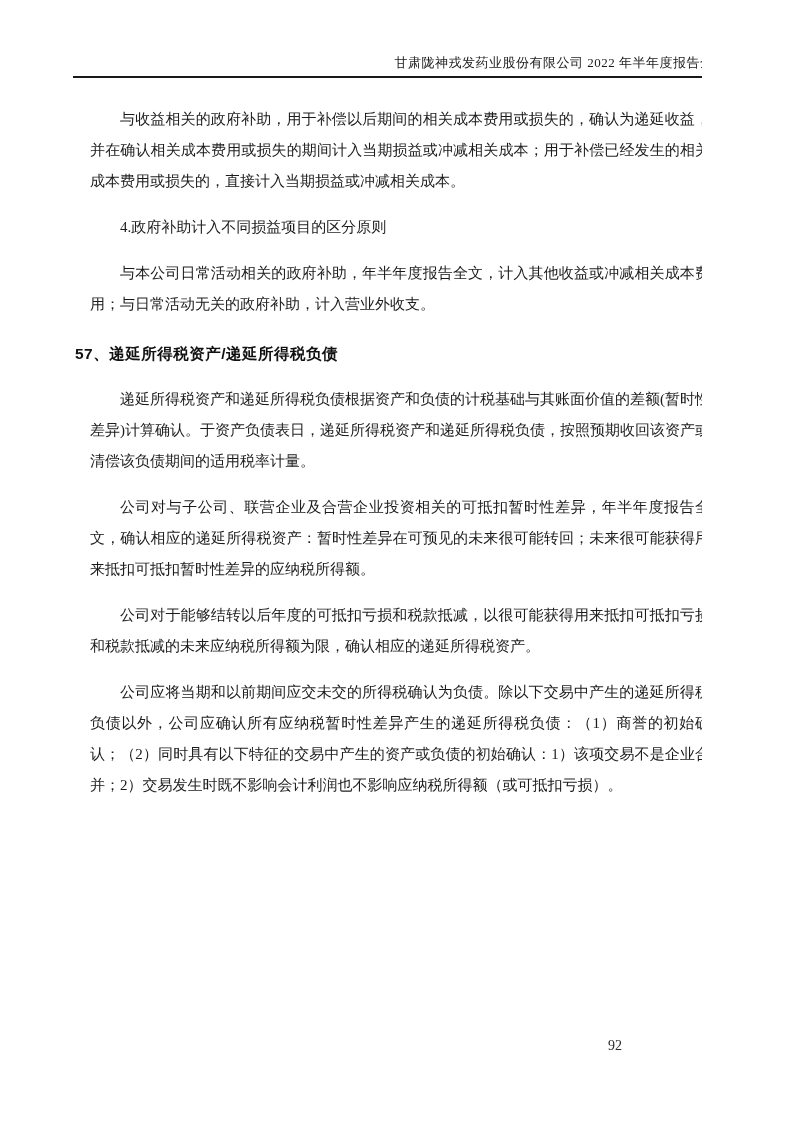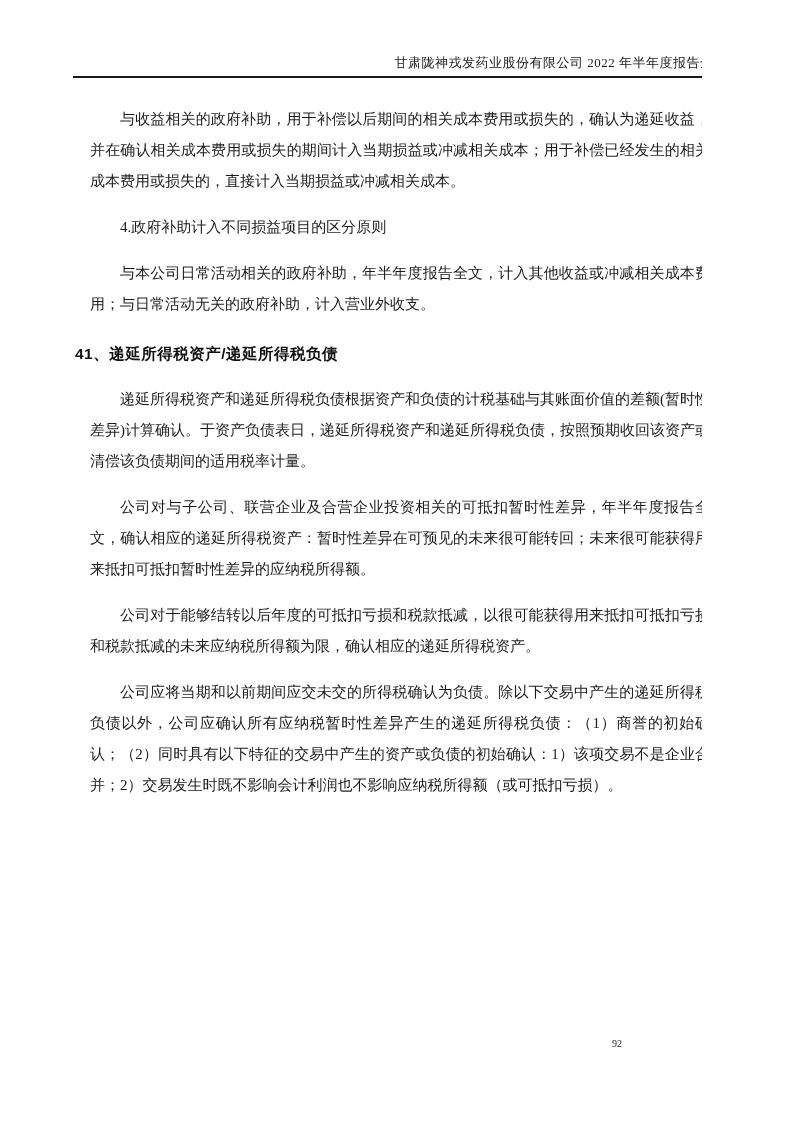--- a/index.html
+++ b/index.html
@@ -47,36 +47,36 @@
     font-weight: 700;
     text-indent: 0;
     letter-spacing: 0.5px;
     font-family: "Liberation Sans", "DejaVu Sans", sans-serif;
     color: #111111;
   }
   .footer {
     position: absolute;
     top: 1038px;
     right: 80px;
-    font-size: 10px;
+    font-size: 14px;
     color: #2a2a2a;
   }
 </style>
 </head>
 <body>
 
 <div class="page">
   <div class="header">甘肃陇神戎发药业股份有限公司 2022 年半年度报告全文</div>
 
   <div class="content">
 
   <p>与收益相关的政府补助，用于补偿以后期间的相关成本费用或损失的，确认为递延收益，并在确认相关成本费用或损失的期间计入当期损益或冲减相关成本；用于补偿已经发生的相关成本费用或损失的，直接计入当期损益或冲减相关成本。</p>
       <p>4.政府补助计入不同损益项目的区分原则</p>
       <p>与本公司日常活动相关的政府补助，年半年度报告全文，计入其他收益或冲减相关成本费用；与日常活动无关的政府补助，计入营业外收支。</p>
-      <h2>41、递延所得税资产/递延所得税负债</h2>
+      <h2>57、递延所得税资产/递延所得税负债</h2>
       <p>递延所得税资产和递延所得税负债根据资产和负债的计税基础与其账面价值的差额(暂时性差异)计算确认。于资产负债表日，递延所得税资产和递延所得税负债，按照预期收回该资产或清偿该负债期间的适用税率计量。</p>
       <p>公司对与子公司、联营企业及合营企业投资相关的可抵扣暂时性差异，年半年度报告全文，确认相应的递延所得税资产：暂时性差异在可预见的未来很可能转回；未来很可能获得用来抵扣可抵扣暂时性差异的应纳税所得额。</p>
       <p>公司对于能够结转以后年度的可抵扣亏损和税款抵减，以很可能获得用来抵扣可抵扣亏损和税款抵减的未来应纳税所得额为限，确认相应的递延所得税资产。</p>
       <p>公司应将当期和以前期间应交未交的所得税确认为负债。除以下交易中产生的递延所得税负债以外，公司应确认所有应纳税暂时性差异产生的递延所得税负债：（1）商誉的初始确认；（2）同时具有以下特征的交易中产生的资产或负债的初始确认：1）该项交易不是企业合并；2）交易发生时既不影响会计利润也不影响应纳税所得额（或可抵扣亏损）。</p>
     </div>
 
   <div class="footer">92</div>
 </div>
 
 </body></html>

